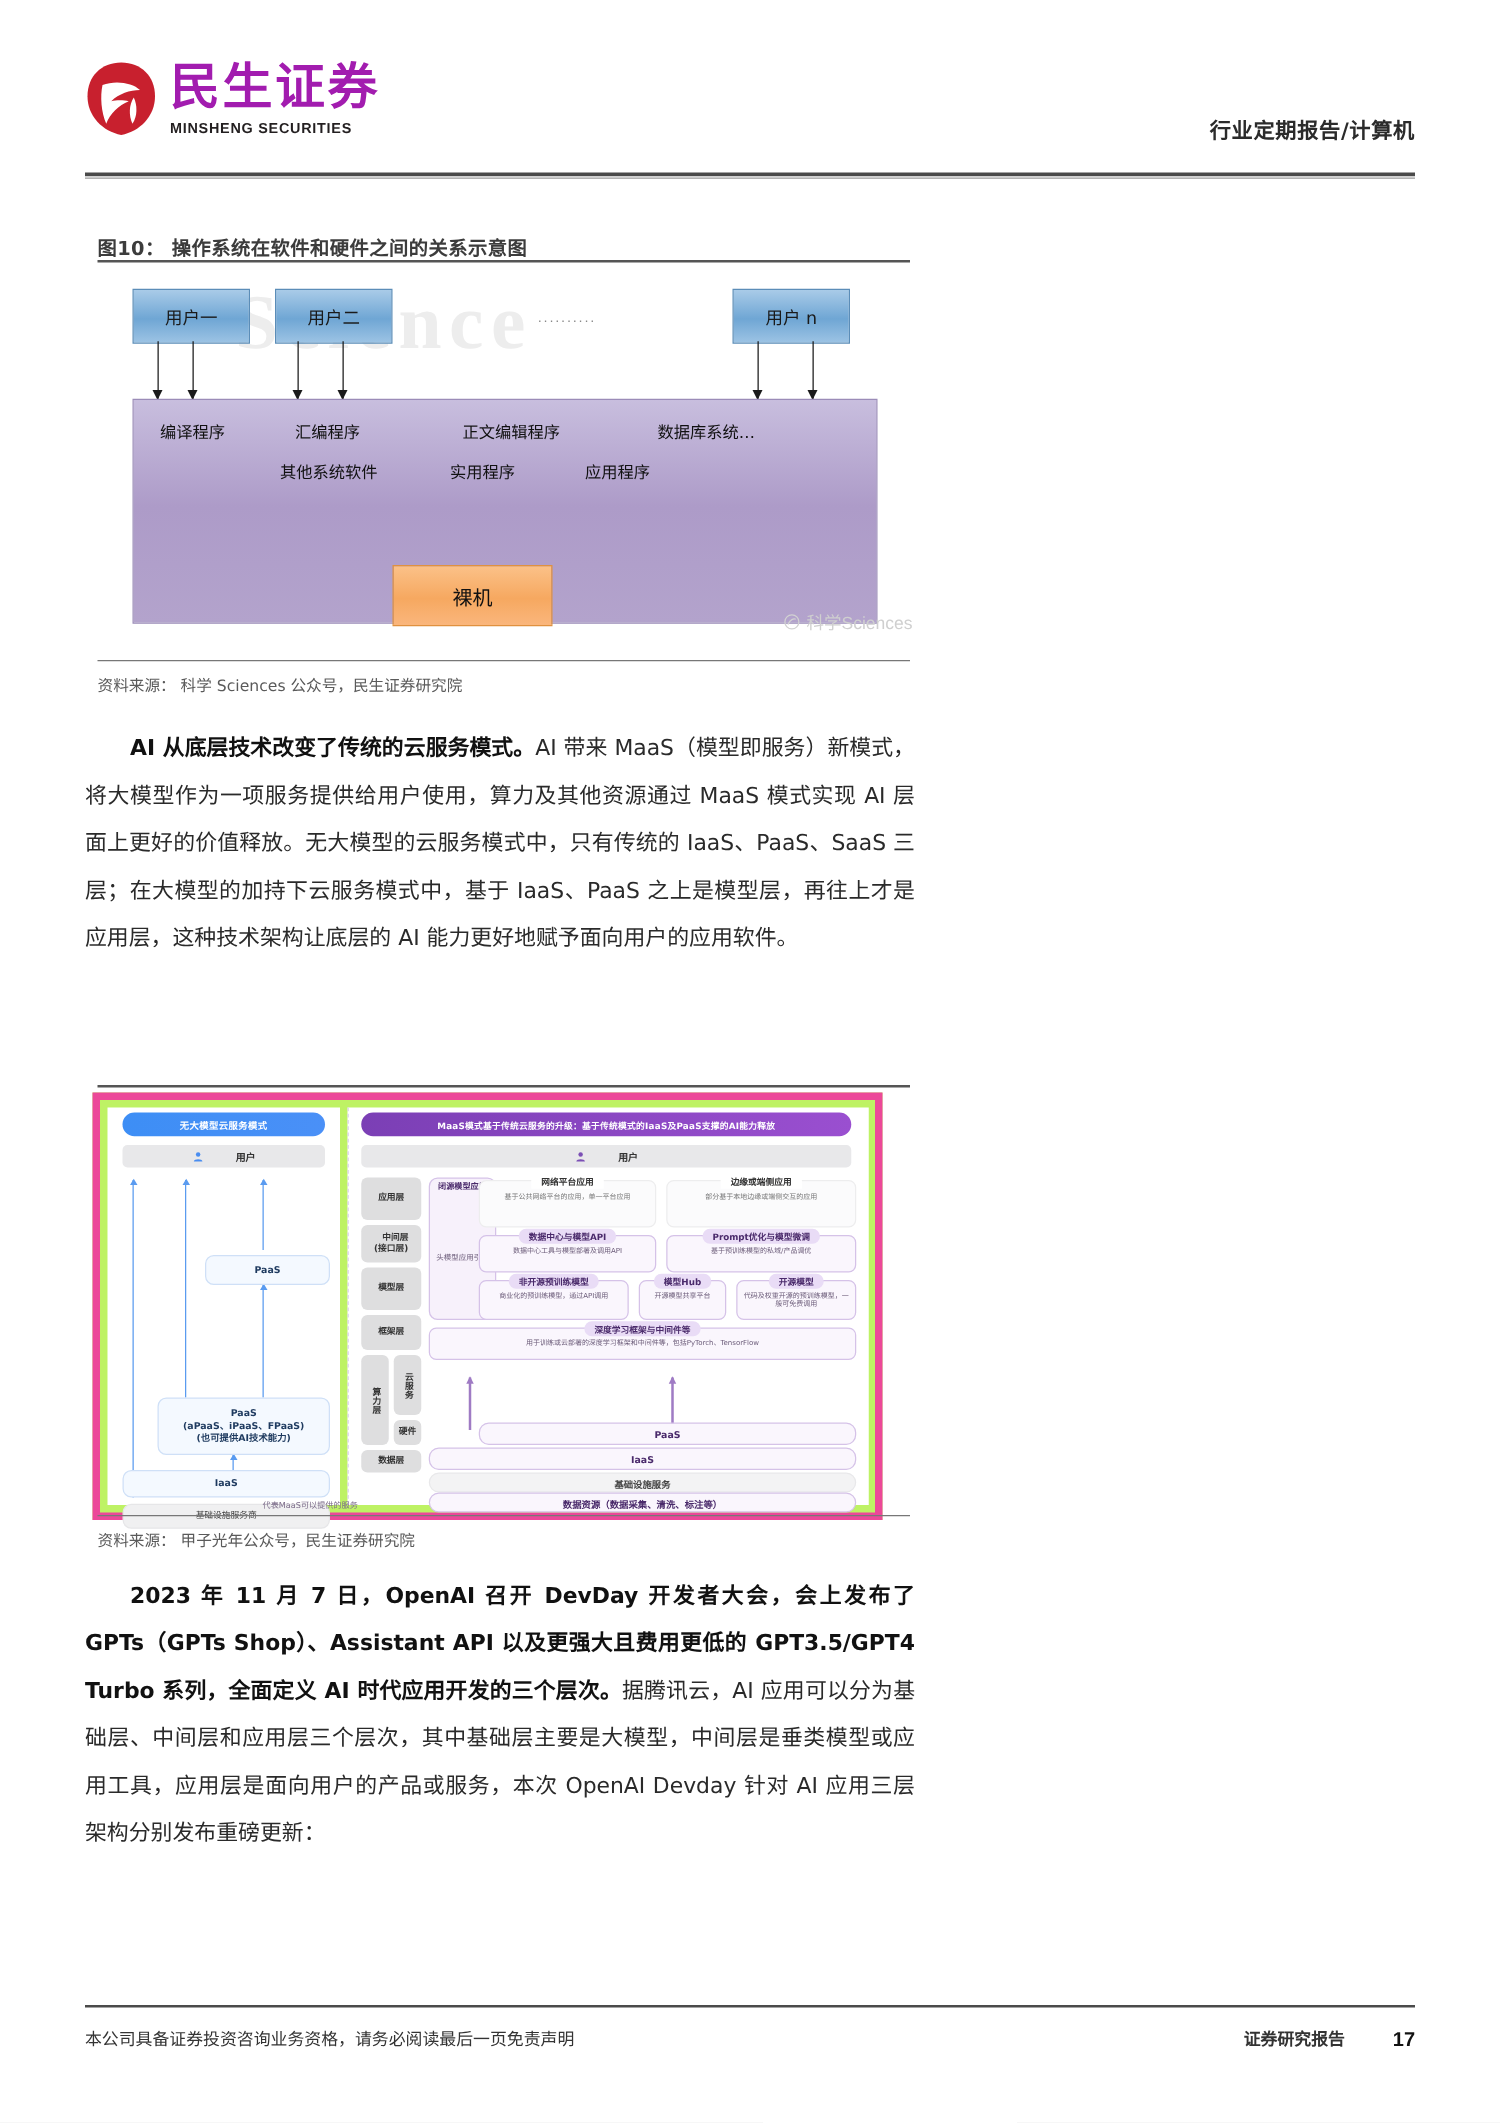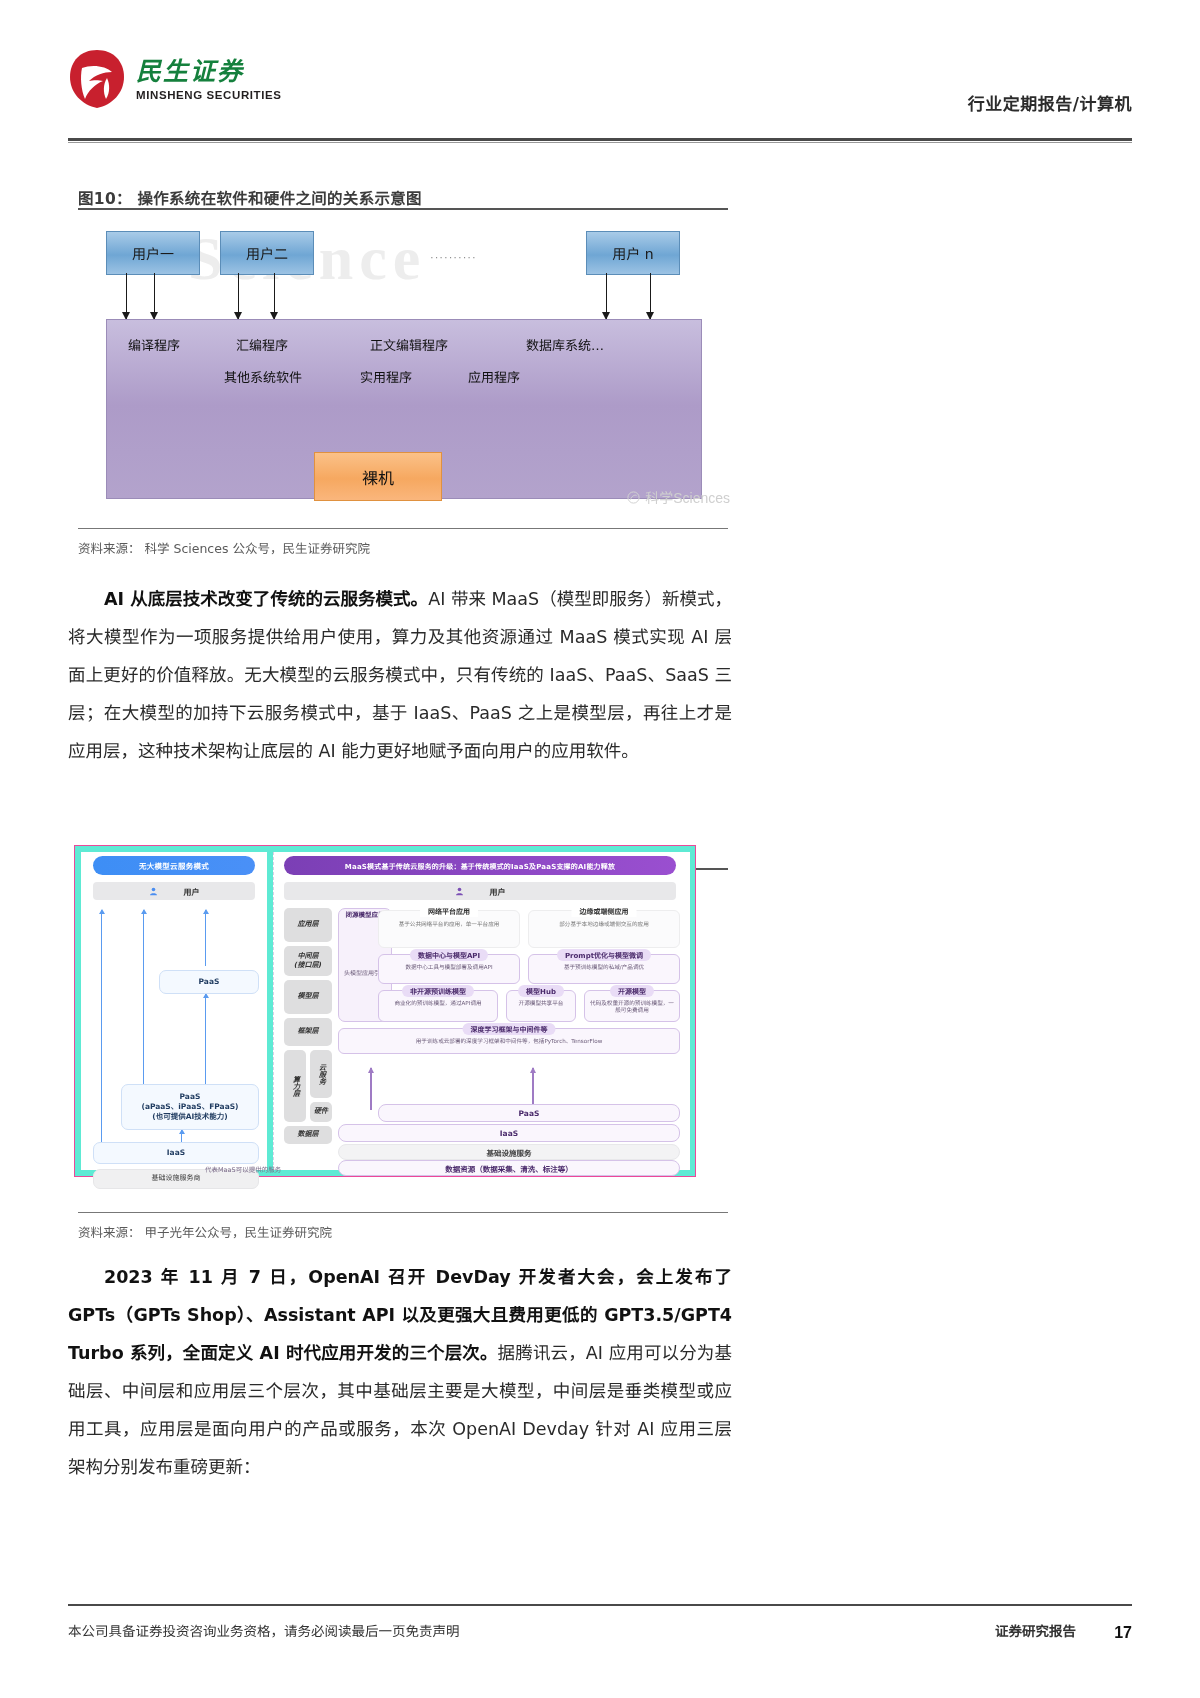--- a/index.html
+++ b/index.html
@@ -10,21 +10,21 @@
     width:1200px; height:1698px; margin:0 auto; background:#ffffff;
     position:relative; overflow:hidden;
   }
 
   
   .hdr { position:absolute; left:68px; top:48px; right:68px; height:90px; }
   .logo-wrap { position:absolute; left:0; top:0; display:flex; align-items:center; gap:10px; }
   .logo-mark { width:58px; height:62px; position:relative; }
   .logo-mark svg { display:block; }
   .logo-txt { display:flex; flex-direction:column; justify-content:center; }
-  .logo-cn { font-family:"DejaVu Sans","Liberation Sans",sans-serif; font-size:25px; font-weight:bold; color:#15803d; letter-spacing:2px; line-height:1.08;font-style:italic; }
+  .logo-cn { font-family:"DejaVu Sans","Liberation Sans",sans-serif; font-size:40px; font-weight:bold; color:#a21caf; letter-spacing:2px; line-height:1.08; }
   .logo-en { font-family:"Liberation Sans",sans-serif; font-size:11.5px; font-weight:bold; color:#231f20; letter-spacing:0.6px; margin-top:4px; }
   .hdr-right { position:absolute; right:0; top:42px; font-size:17px; color:#2b2b2b; font-weight:bold;
                font-family:"DejaVu Sans","Liberation Sans",sans-serif; letter-spacing:0.5px; }
   .hdr-rule { position:absolute; left:68px; right:68px; top:138px; height:3px; background:#4a4a4a; }
   .hdr-rule2 { position:absolute; left:68px; right:68px; top:142px; height:1px; background:#9a9a9a; }
 
   
   .fig-cap { position:absolute; font-size:15.5px; font-weight:bold; color:#3c3c3c;
              font-family:"DejaVu Sans","Liberation Sans",sans-serif; letter-spacing:0.3px; }
   .fig-rule { position:absolute; height:2px; background:#555; }
@@ -60,22 +60,22 @@
   
   .src { position:absolute; font-size:12.5px; color:#5a5a5a; font-family:"DejaVu Sans","Liberation Sans",sans-serif; }
 
   
   .para { position:absolute; left:68px; width:664px; font-size:17.5px; line-height:38px;
           color:#2a2a2a; text-align:justify; font-family:"DejaVu Sans","Liberation Sans",sans-serif; }
   .para b { font-weight:bold; color:#111; }
   .indent { display:inline-block; width:36px; }
 
   
-  #fig11 { position:absolute; left:74px; top:845px; width:620px; height:330px;
-           background:#5eead4; border:1px solid #ec4899; }
+  #fig11 { position:absolute; left:74px; top:874px; width:620px; height:330px;
+           background:#bef264; border:6px solid #ec4899; }
   .m-left { position:absolute; left:6px; top:6px; width:186px; height:318px; background:#ffffff; }
   .m-right { position:absolute; left:198px; top:6px; width:416px; height:318px; background:#ffffff;
              border-left:1px dashed #d9cfe6; }
   .hdr-blue { position:absolute; left:12px; top:4px; width:162px; height:19px; border-radius:10px;
               background:linear-gradient(90deg,#3d8ef5,#4a90f7); color:#fff; font-size:7.5px;
               display:flex; align-items:center; justify-content:center; font-weight:bold;
               font-family:"DejaVu Sans",sans-serif; letter-spacing:.3px; }
   .hdr-purple { position:absolute; left:10px; top:4px; width:392px; height:19px; border-radius:10px;
                 background:linear-gradient(90deg,#7b3fb5,#9a4fd0); color:#fff; font-size:7px;
                 display:flex; align-items:center; justify-content:center; font-weight:bold;
@@ -93,22 +93,22 @@
              font-family:"DejaVu Sans",sans-serif; text-align:center; line-height:1.3; }
   .uarr { position:absolute; width:1px; background:#5a9bf0; }
   .uarr::before { content:""; position:absolute; left:-2.5px; top:-1px; width:0; height:0;
                   border-left:3px solid transparent; border-right:3px solid transparent;
                   border-bottom:5px solid #5a9bf0; }
   .parr { position:absolute; width:1.5px; background:#9f7bc4; }
   .parr::before { content:""; position:absolute; left:-2.5px; top:-1px; width:0; height:0;
                   border-left:3.5px solid transparent; border-right:3.5px solid transparent;
                   border-bottom:6px solid #9f7bc4; }
   .layerlab { position:absolute; border-radius:5px; background:#dededf; color:#333;
-              display:flex; align-items:center; justify-content:center; text-align:center;
-              font-size:7px; font-weight:bold; font-family:"DejaVu Sans",sans-serif; line-height:1.3;font-style:italic; }
+              display:flex; align-items:center; justify-content:center; text-align:right;
+              font-size:7px; font-weight:bold; font-family:"DejaVu Sans",sans-serif; line-height:1.3; }
   .pbox { position:absolute; border:1px solid #d5c2e8; background:#faf6fd; border-radius:6px; }
   .pbox .pt { position:absolute; left:50%; transform:translateX(-50%); top:-6px;
               background:#e9dcf6; border-radius:7px; padding:1px 8px; font-size:7px; font-weight:bold;
               color:#4a2a6b; white-space:nowrap; font-family:"DejaVu Sans",sans-serif; }
   .pbox .pd { position:absolute; left:4px; right:4px; top:9px; font-size:5.6px; color:#6a5a78;
               text-align:center; line-height:1.3; font-family:"DejaVu Sans",sans-serif; }
   .wbox { position:absolute; border:1px solid #ededee; background:#fbfbfc; border-radius:6px; }
   .wbox .wt { position:absolute; left:50%; transform:translateX(-50%); top:-6px; background:#fff;
               padding:1px 8px; font-size:7px; font-weight:bold; color:#333; white-space:nowrap;
               font-family:"DejaVu Sans",sans-serif; }

